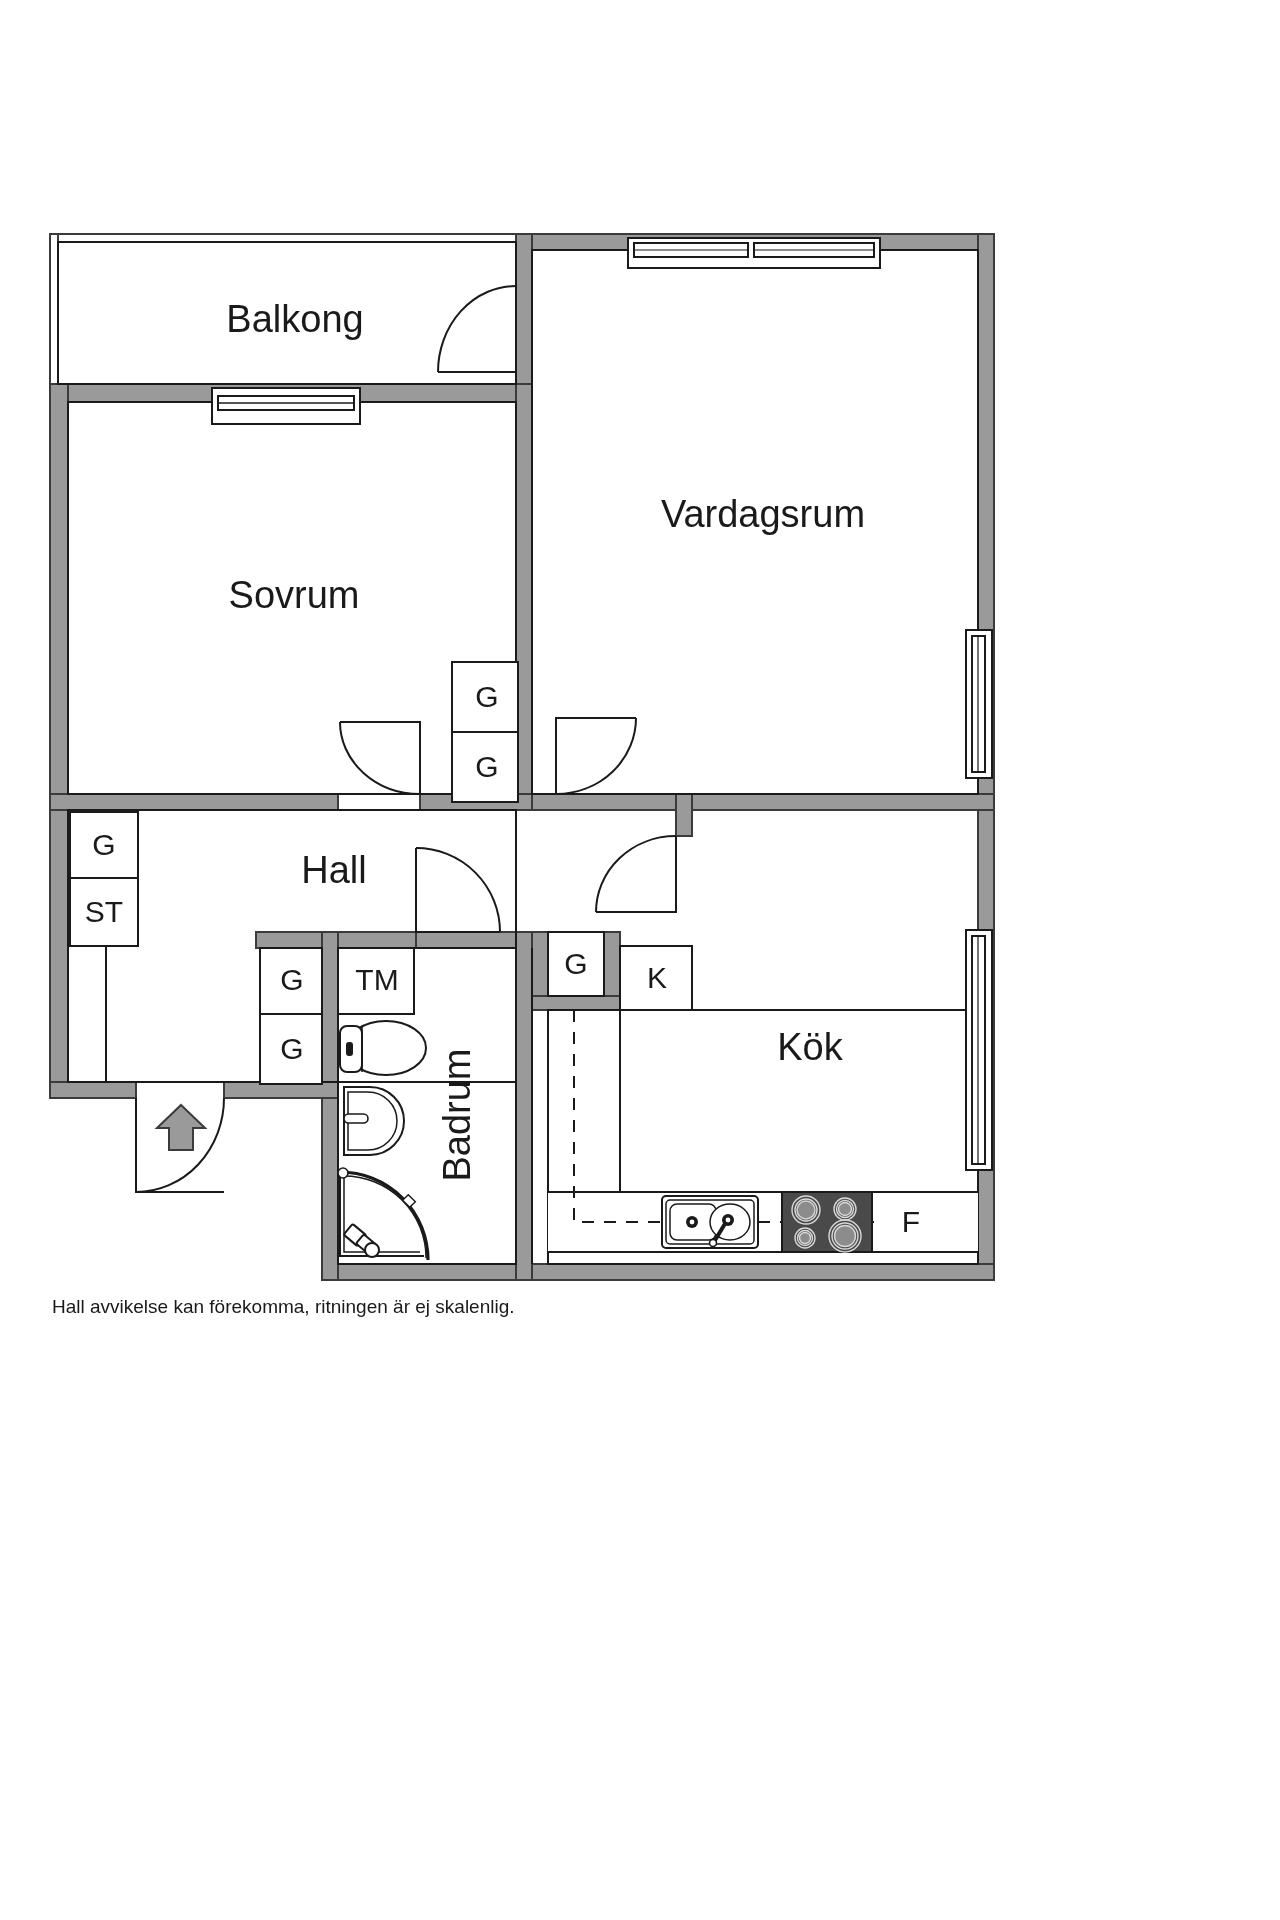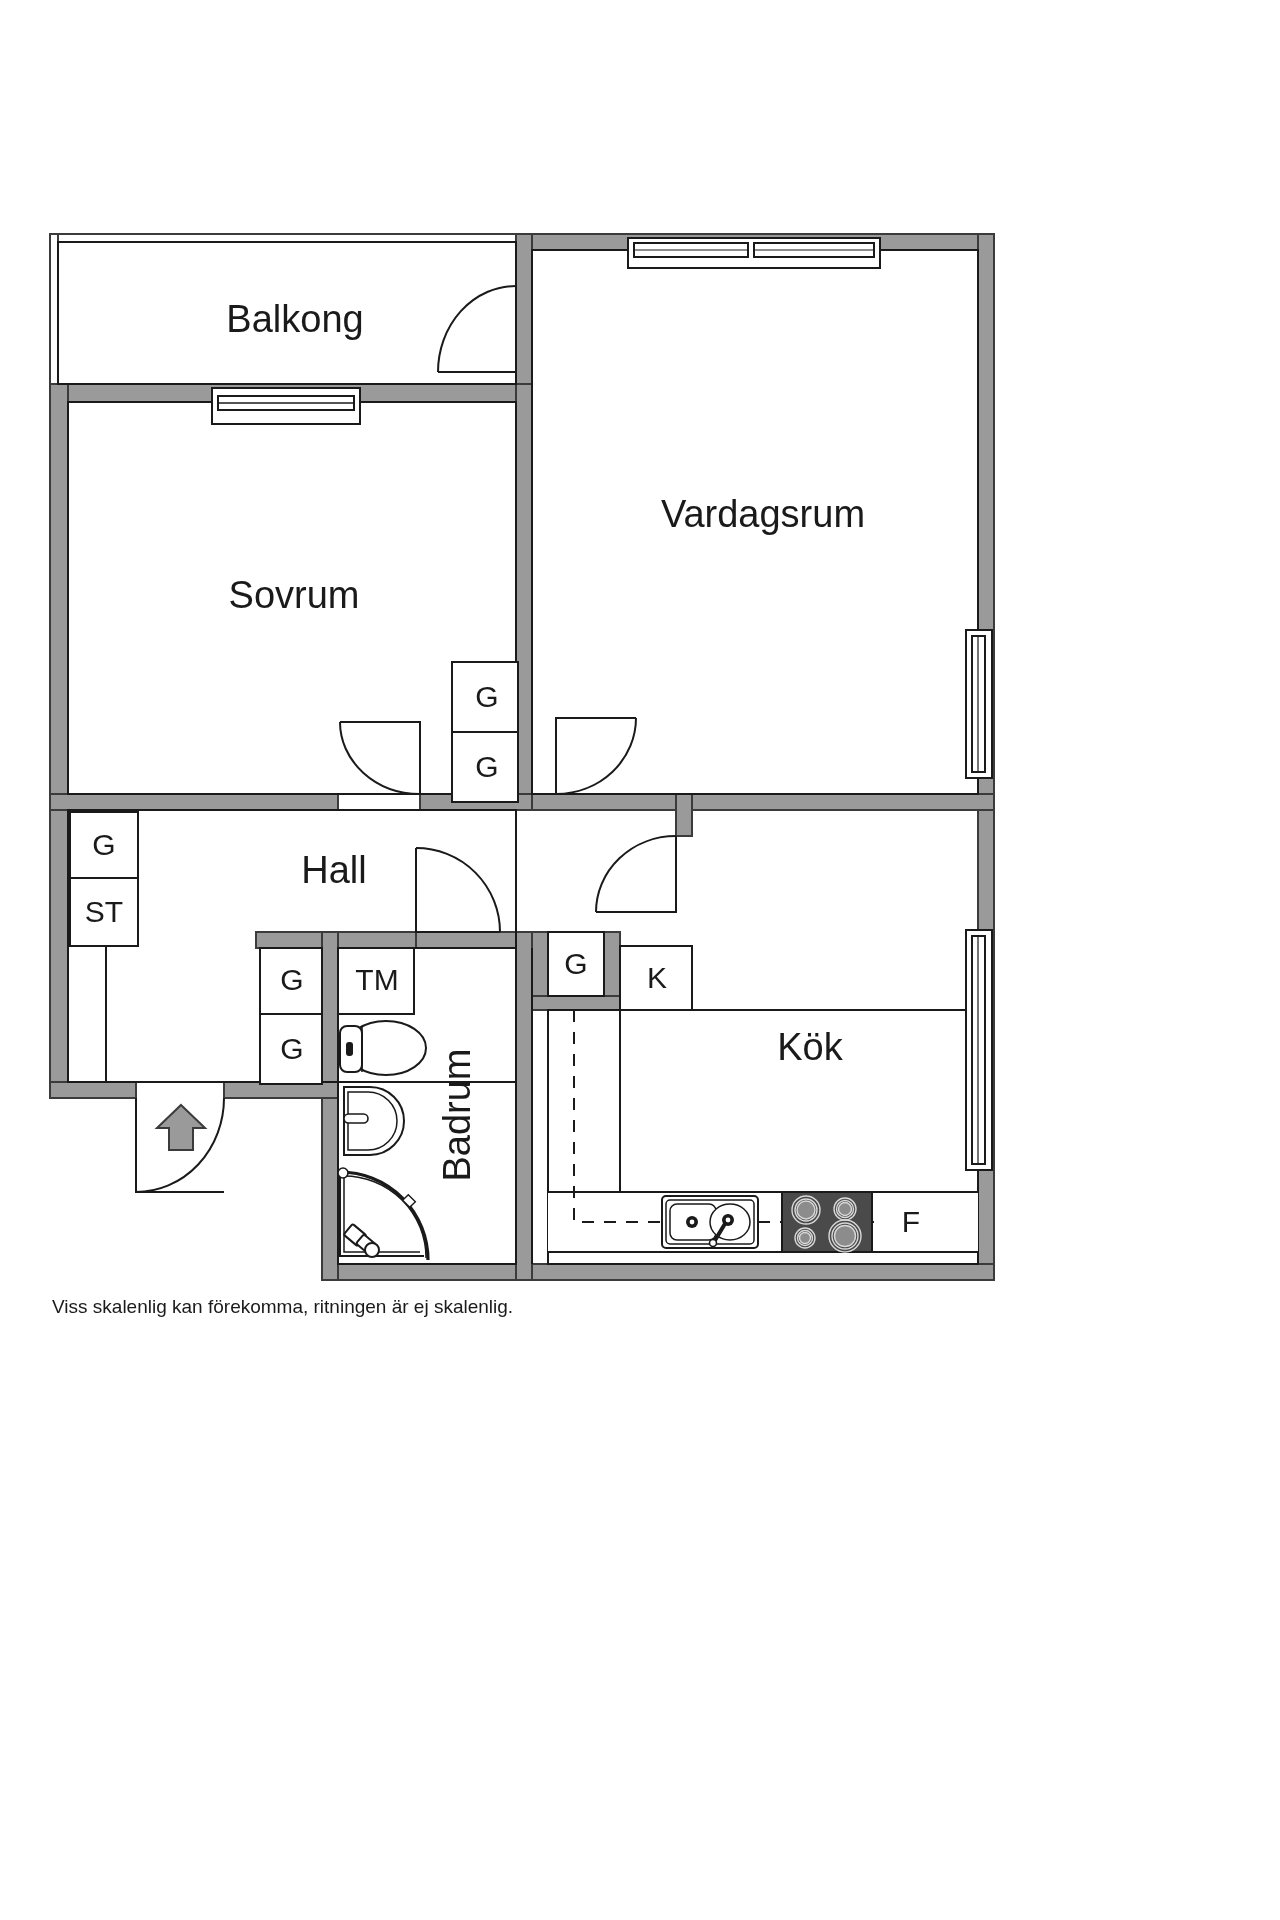--- a/index.html
+++ b/index.html
@@ -287,14 +287,14 @@
     <text class="closet-label" x="292" y="982">G</text>
     <text class="closet-label" x="377" y="982">TM</text>
     <text class="closet-label" x="292" y="1051">G</text>
     <text class="closet-label" x="576" y="966">G</text>
     <text class="closet-label" x="657" y="980">K</text>
     <text class="closet-label" x="911" y="1224">F</text>
   </g>
 
 </svg>
 
-<div class="disclaimer">Viss skalenlig kan förekomma, ritningen är ej skalenlig.</div>
+<div class="disclaimer">Hall avvikelse kan förekomma, ritningen är ej skalenlig.</div>
 </div>
 
 </body></html>

